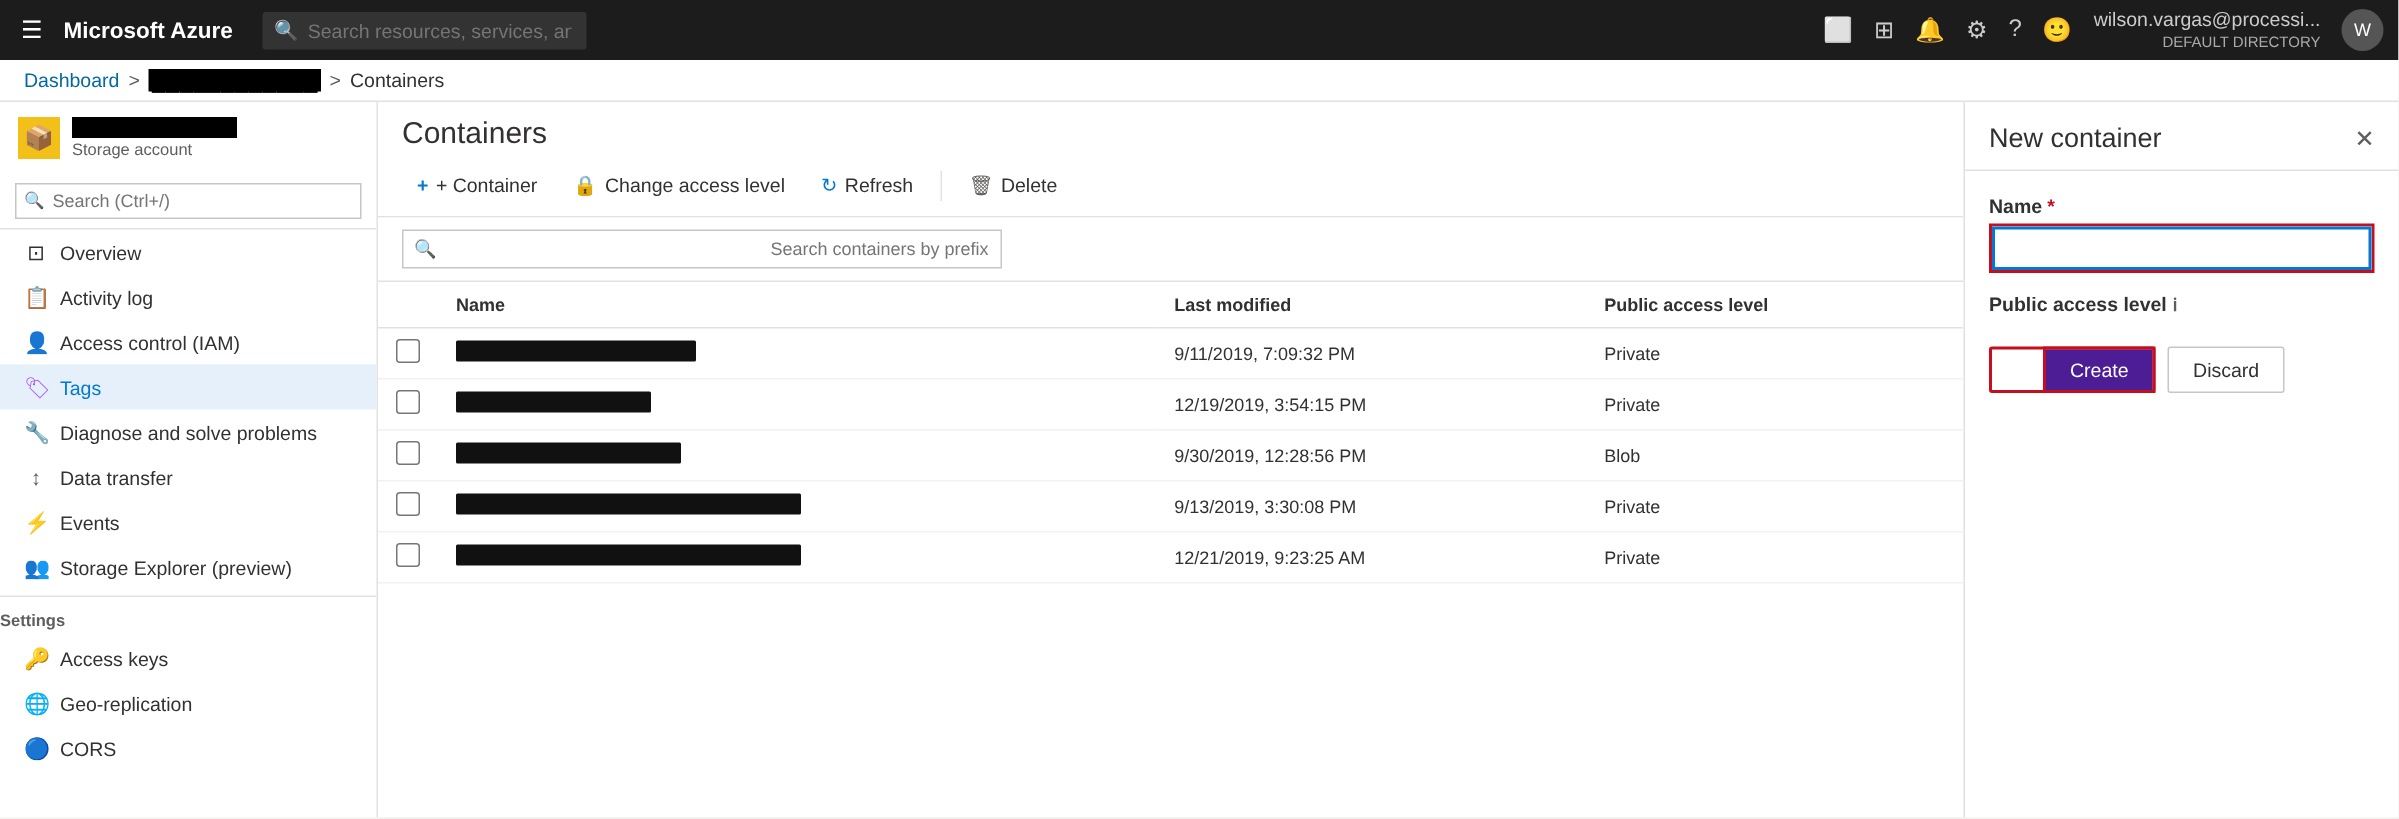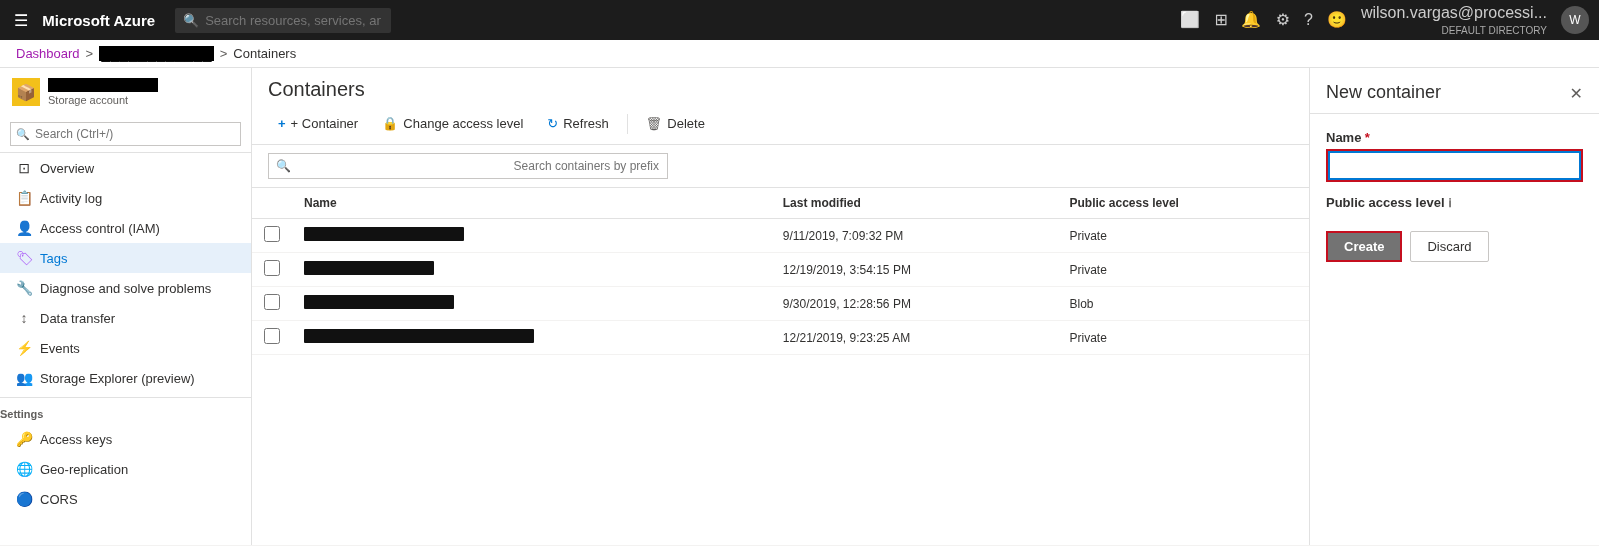--- a/index.html
+++ b/index.html
@@ -47,21 +47,21 @@
       background: #fff;
       padding: 6px 16px;
       display: flex;
       align-items: center;
       gap: 6px;
       border-bottom: 1px solid #e1e1e1;
       font-size: 12px;
       color: #0078d4;
     }
     .breadcrumb span { color: #605e5c; }
-    .breadcrumb a { color: #a21caf; text-decoration: none; }
+    .breadcrumb a { color: #0369a1; text-decoration: none; }
 
     
     .main-layout { display: flex; height: calc(546px - 40px - 29px); }
 
     
     .sidebar {
       width: 252px;
       min-width: 252px;
       background: #fff;
       border-right: 1px solid #e1e1e1;
@@ -250,29 +250,30 @@
       cursor: pointer;
       outline: none;
       color: #323130;
     }
     .select-chevron {
       position: absolute; right: 8px; top: 50%; transform: translateY(-50%);
       pointer-events: none; color: #605e5c; font-size: 12px;
     }
     .panel-actions { display: flex; gap: 8px; margin-top: 4px; }
     .create-btn {
-      background: #737373;
+      background: #4c1d95;
       color: #fff;
       border: 2px solid #c50f1f;
       outline: 2px solid #c50f1f;
       padding: 6px 16px;
       font-size: 13px;
-      font-weight: 700;
+      font-weight: 400;
       cursor: pointer;
       border-radius: 2px;
+      margin-left: 36px;
     }
     .discard-btn {
       background: #fff;
       color: #323130;
       border: 1px solid #c8c6c4;
       padding: 6px 16px;
       font-size: 13px;
       cursor: pointer;
       border-radius: 2px;
     }
@@ -288,21 +289,21 @@
     <input class="search-bar" type="text" placeholder="Search resources, services, and docs (G+/)" style="">
   </div>
   <div class="top-nav-icons">
     <span title="Cloud Shell">⬜</span>
     <span title="Directory">⊞</span>
     <span title="Notifications">🔔</span>
     <span title="Settings">⚙</span>
     <span title="Help">?</span>
     <span title="Feedback">🙂</span>
     <div class="top-nav-user">
-      <div style="font-size:16px;color:#ccc;">wilson.vargas@processi...</div>
+      <div style="font-size:13px;color:#ccc;">wilson.vargas@processi...</div>
       <div style="font-size:10px;color:#aaa;">DEFAULT DIRECTORY</div>
     </div>
     <div class="top-nav-avatar">W</div>
   </div>
 </div>
 
 <div class="breadcrumb">
   <a>Dashboard</a>
   <span>&gt;</span>
   <a style="background:#000;color:#000;padding:0 2px;">████████████</a>
@@ -431,20 +432,26 @@
           </tr>
           <tr>
             <td><input type="checkbox" class="row-checkbox" style=""></td>
             <td><span class="redacted-bar" style="width:150px;"></span></td>
             <td>9/30/2019, 12:28:56 PM</td>
             <td>Blob</td>
           </tr>
           <tr>
             <td><input type="checkbox" class="row-checkbox" style=""></td>
             <td><span class="redacted-bar" style="width:230px;"></span></td>
+            <td>9/13/2019, 3:30:08 PM</td>
+            <td>Private</td>
+          </tr>
+          <tr>
+            <td><input type="checkbox" class="row-checkbox" style=""></td>
+            <td><span class="redacted-bar" style="width:230px;"></span></td>
             <td>12/21/2019, 9:23:25 AM</td>
             <td>Private</td>
           </tr>
         </tbody>
       </table>
     </div>
   </div>
 
   <div class="right-panel">
     <div class="right-panel-header">

